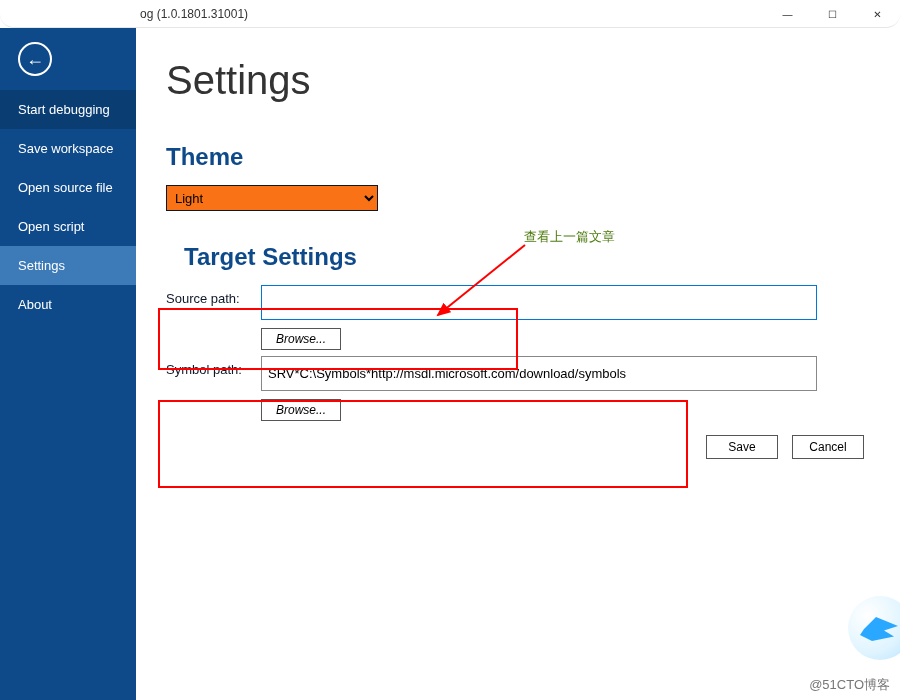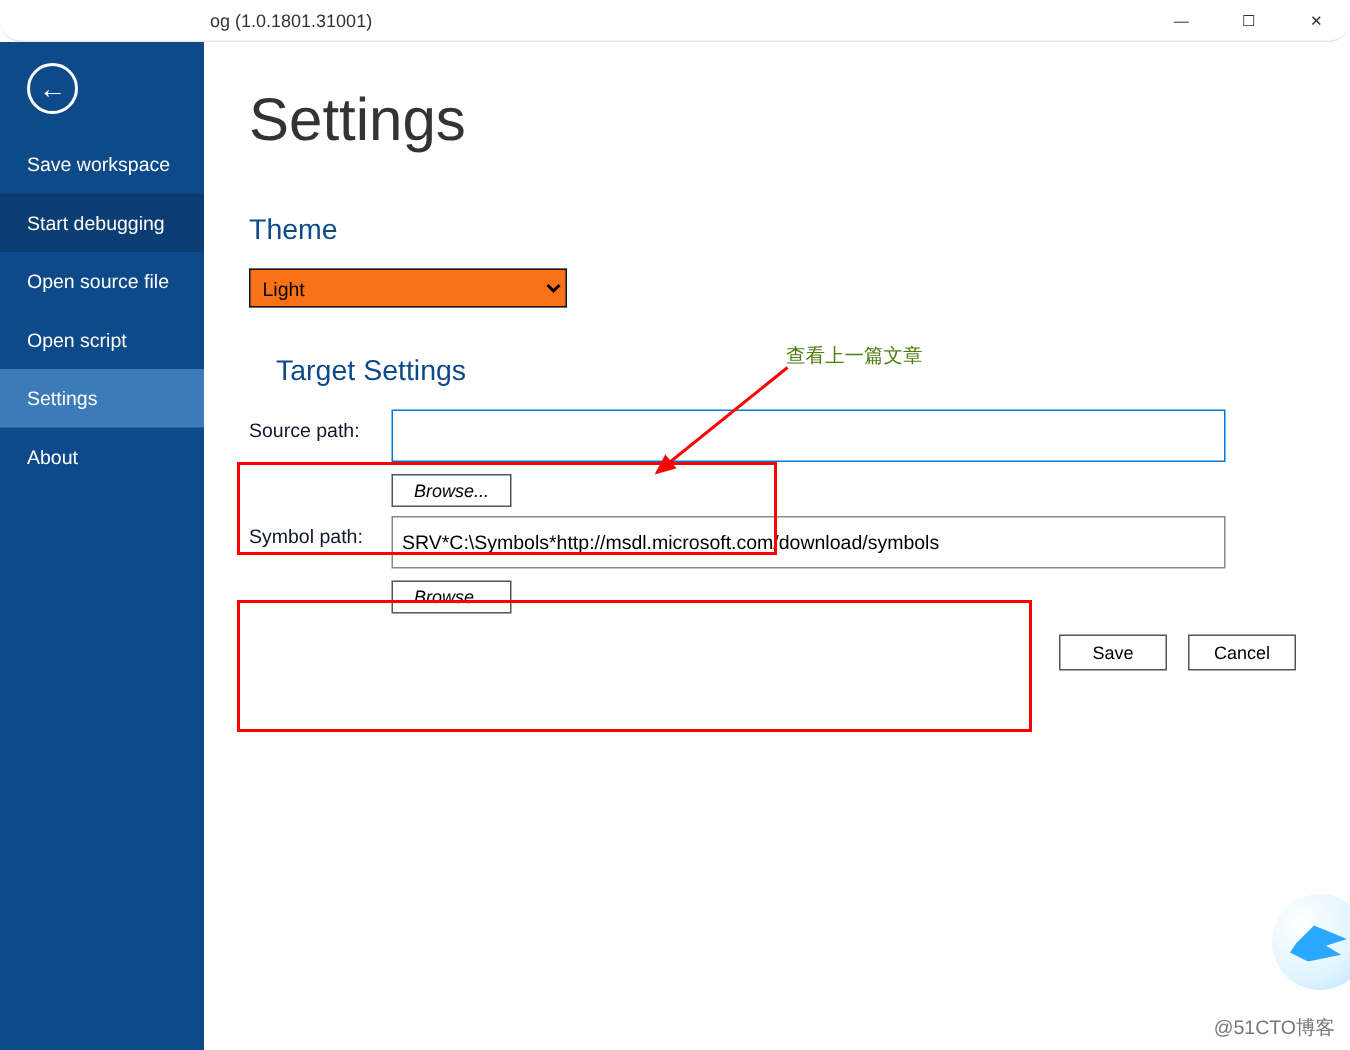--- a/index.html
+++ b/index.html
@@ -13,21 +13,21 @@
     .sidebar { width: 136px; background: #0e4a8a; color: #fff; flex-shrink: 0; position: relative; z-index: 2; }
     .back-row { padding: 14px 0 14px 18px; }
     .back-circle { width: 34px; height: 34px; border: 2px solid #fff; border-radius: 50%; display: flex; align-items: center; justify-content: center; }
     .back-arrow { font-size: 18px; color: #fff; line-height: 1; }
     .nav-item { padding: 12px 18px; font-size: 13px; cursor: pointer; }
     .nav-item.highlight { background: #0a3d72; }
     .nav-item.selected { background: #3d7ab8; }
 
     .content { flex: 1; padding: 30px 20px 20px 30px; position: relative; overflow: hidden; }
     .page-title { font-size: 40px; font-weight: 300; color: #333; margin-bottom: 40px; }
-    .section-title { font-size: 19px; font-weight: 400; color: #0e4a8a; margin: 14px 0 14px 0; }
+    .section-title { font-size: 24px; font-weight: 700; color: #0e4a8a; margin: 14px 0 14px 0; }
 
     .theme-select { width: 212px; height: 26px; font-size: 13px; padding: 2px 4px; border: 1px solid #0f172a; background: #f97316; }
 
     .settings-table { margin-top: 10px; }
     .row { display: flex; align-items: flex-start; margin-bottom: 4px; }
     .row-label { width: 95px; padding-top: 6px; font-size: 13px; color: #0f172a; flex-shrink: 0; }
     .row-value { flex: 1; }
     .path-input { width: 556px; height: 35px; border: 1px solid #0078d7; font-size: 13px; padding: 4px 6px; margin-bottom: 8px; }
     .path-input.plain { border: 1px solid #888; }
     .browse-btn { width: 80px; height: 22px; font-size: 12px; background: #fff; border: 1px solid #555; cursor: pointer; padding: 0; font-style: italic; }
@@ -58,22 +58,22 @@
   </div>
 </div>
 
 <div class="app">
   <div class="sidebar">
     <div class="back-row">
       <div class="back-circle">
         <span class="back-arrow">←</span>
       </div>
     </div>
+    <div class="nav-item highlight">Start debugging</div>
     <div class="nav-item">Save workspace</div>
-    <div class="nav-item highlight">Start debugging</div>
     <div class="nav-item">Open source file</div>
     <div class="nav-item">Open script</div>
     <div class="nav-item selected">Settings</div>
     <div class="nav-item">About</div>
   </div>
 
   <div class="content">
     <div class="page-title">Settings</div>
 
     <div class="section-title">Theme</div>

